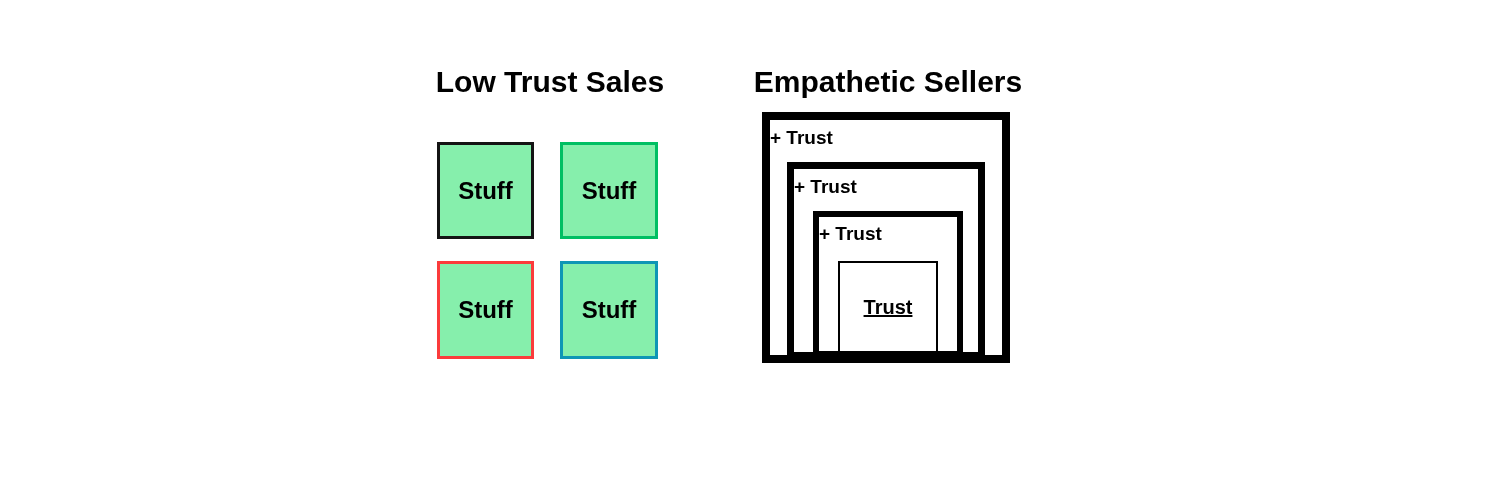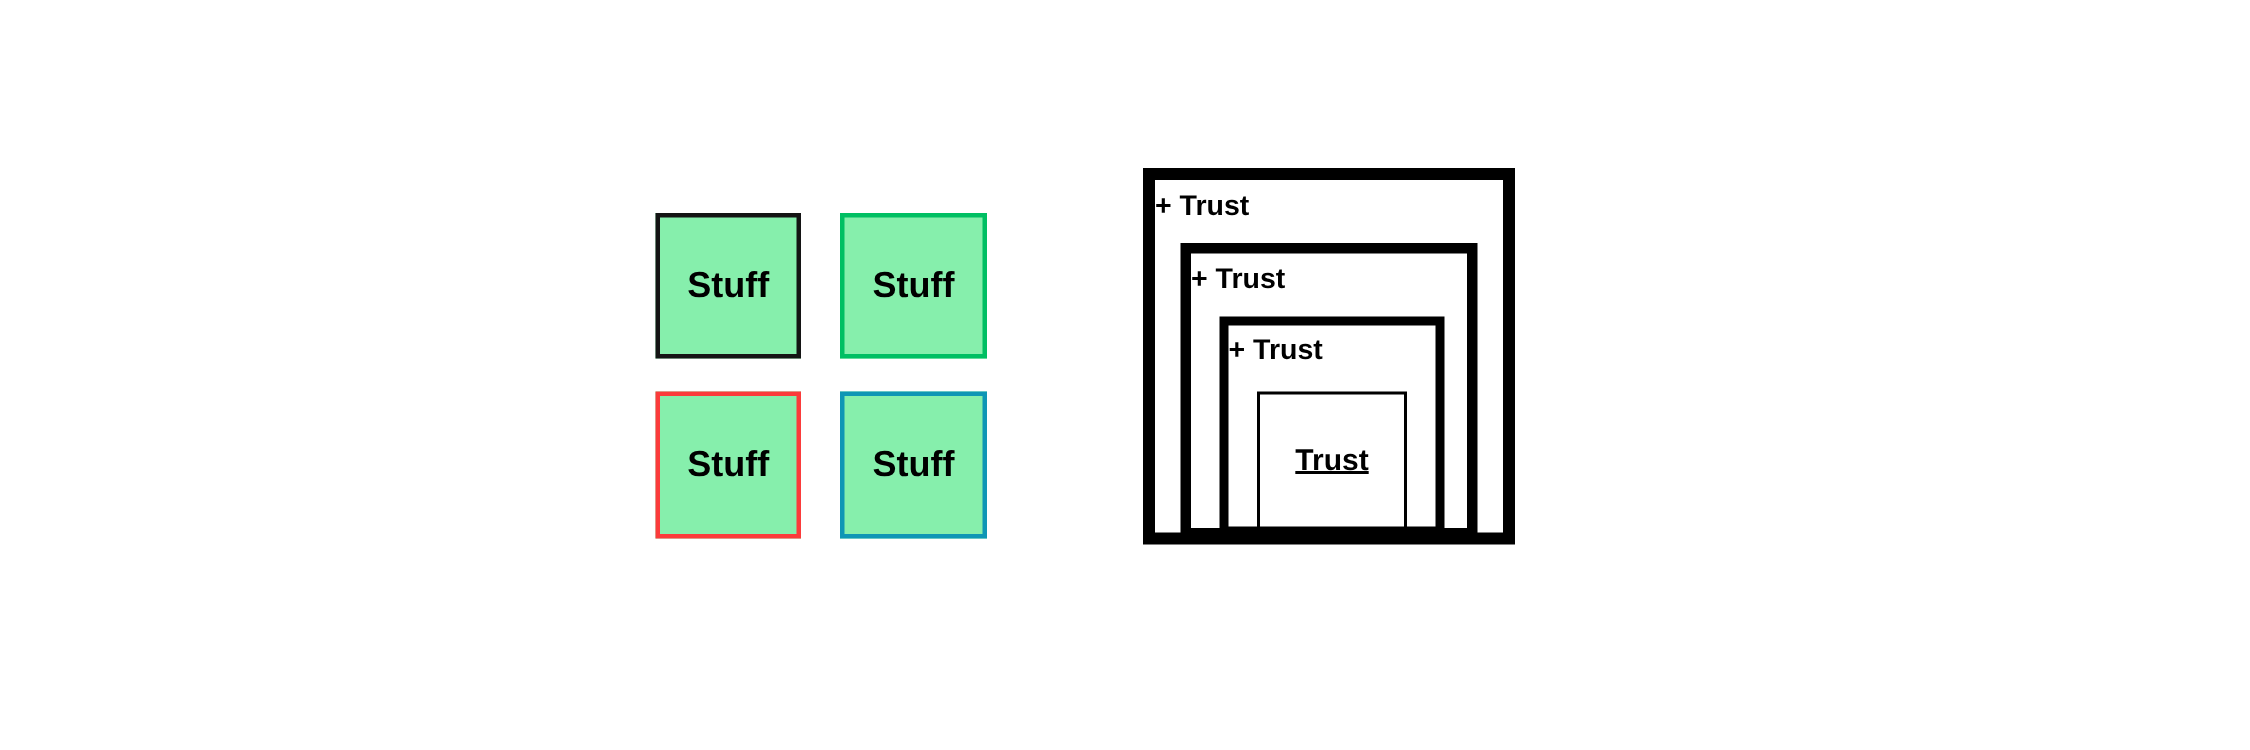--- a/index.html
+++ b/index.html
@@ -74,21 +74,23 @@
   .nest-1 .nest-label { margin-top: 7px; }
   .nest-2 .nest-label { margin-top: 7px; }
   .nest-3 .nest-label { margin-top: 6px; }
   .nest-4 .nest-label { margin-top: 0; font-size: 20px; text-decoration: underline; }
 </style>
 </head>
 <body>
 
 <div class="canvas">
 
+  <div class="title title-left">Low Trust Sales</div>
 
+  <div class="title title-right">Empathetic Sellers</div>
 
   <div class="sq sq-1" style="border-color: rgb(20, 20, 20);">
     <span class="sq-label">Stuff</span>
   </div>
 
   <div class="sq sq-2" style="border-color: rgb(0, 191, 99);">
     <span class="sq-label">Stuff</span>
   </div>
 
   <div class="sq sq-3" style="border-color: rgb(251, 59, 59);">

